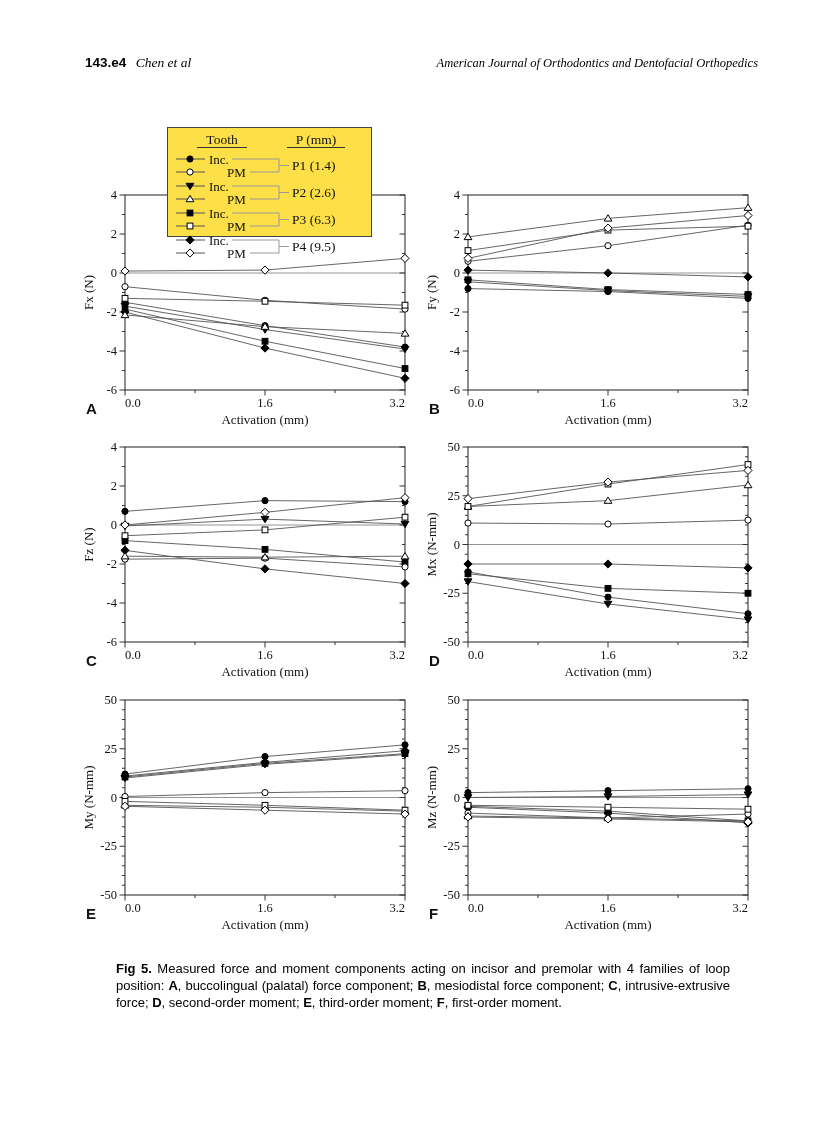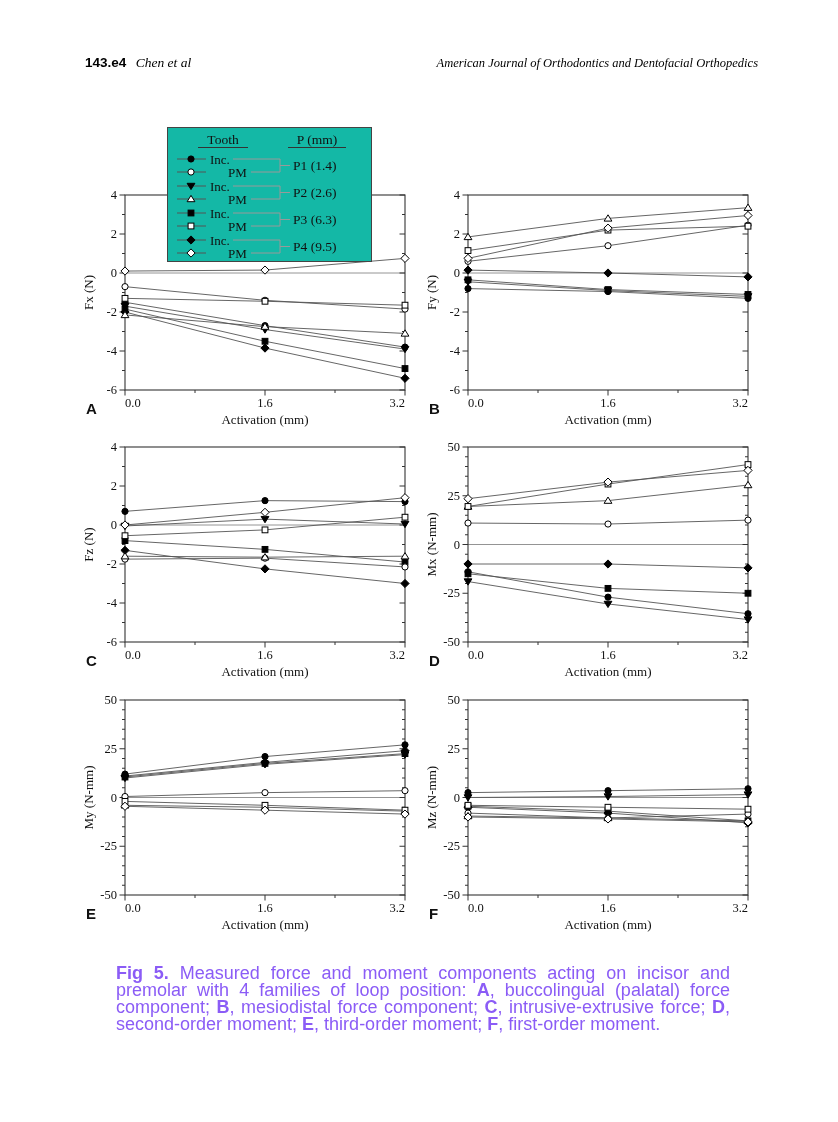--- a/index.html
+++ b/index.html
@@ -7,25 +7,25 @@
         font-family:"Liberation Serif", serif;overflow:hidden;}
   .hdr-left{position:absolute;left:85px;top:55px;font-size:13.5px;white-space:nowrap;}
   .hdr-page{font-family:"Liberation Sans", sans-serif;font-weight:bold;font-style:normal;}
   .hdr-authors{font-style:italic;margin-left:6px;}
   .hdr-right{position:absolute;right:80px;top:55px;text-align:center;font-style:italic;
              font-size:12.5px;line-height:16px;white-space:nowrap;}
   .chart-panel{position:absolute;width:345px;height:255px;}
   #panelA{left:78px;top:185px;} #panelB{left:421px;top:185px;}
   #panelC{left:78px;top:437px;} #panelD{left:421px;top:437px;}
   #panelE{left:78px;top:690px;} #panelF{left:421px;top:690px;}
-  .legend-box{position:absolute;left:167px;top:127px;width:205px;height:135px;
-              background:#14b8a6;border:1.4px solid #444;box-sizing:border-box;z-index:5;text-align:center;}
+  .legend-box{position:absolute;left:167px;top:127px;width:205px;height:110px;
+              background:#fde047;border:1.4px solid #444;box-sizing:border-box;z-index:5;}
   .caption{position:absolute;left:116px;top:947px;width:614px;
-           font-family:"Liberation Sans", sans-serif;font-size:18px;line-height:17px;
-           text-align:justify;color:#8b5cf6;}
+           font-family:"Liberation Sans", sans-serif;font-size:13px;line-height:17px;
+           text-align:justify;color:#000000;}
   .caption b{font-weight:bold;}
   svg text{fill:#111;}
 </style>
 </head>
 <body>
 
 <div class="page">
 
   <div class="hdr-left">
     <span class="hdr-page">143.e4</span>

